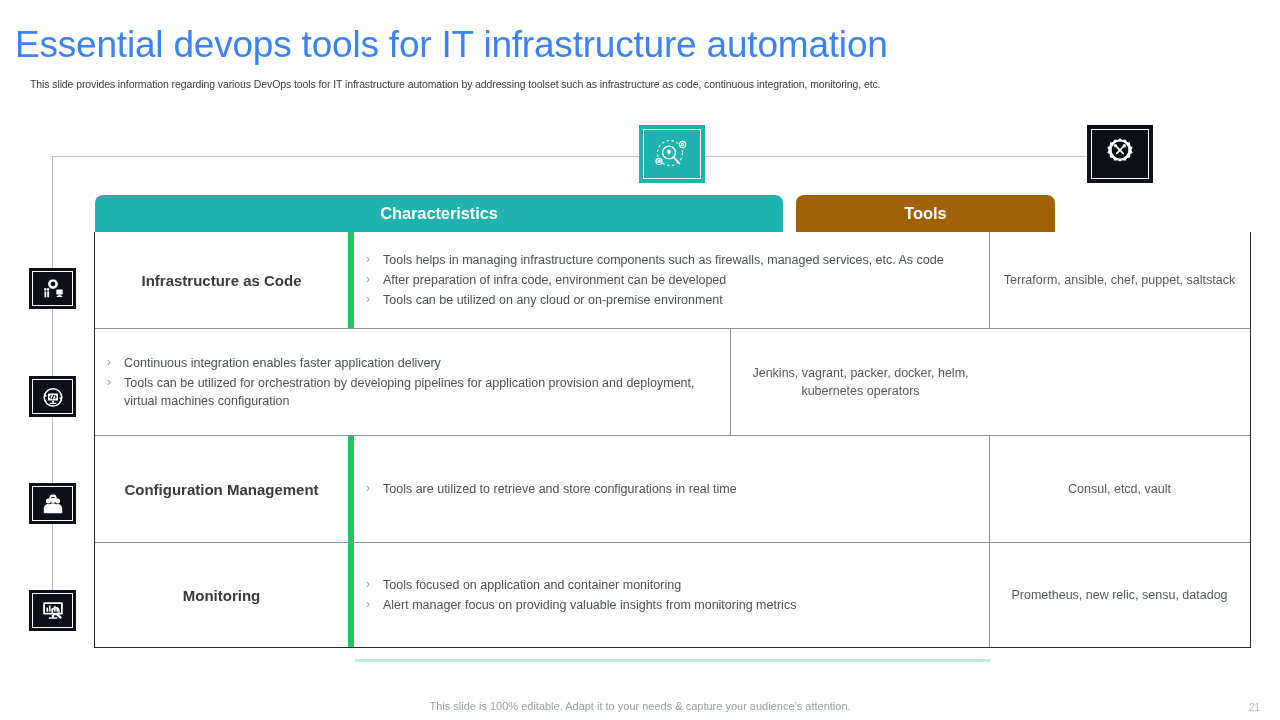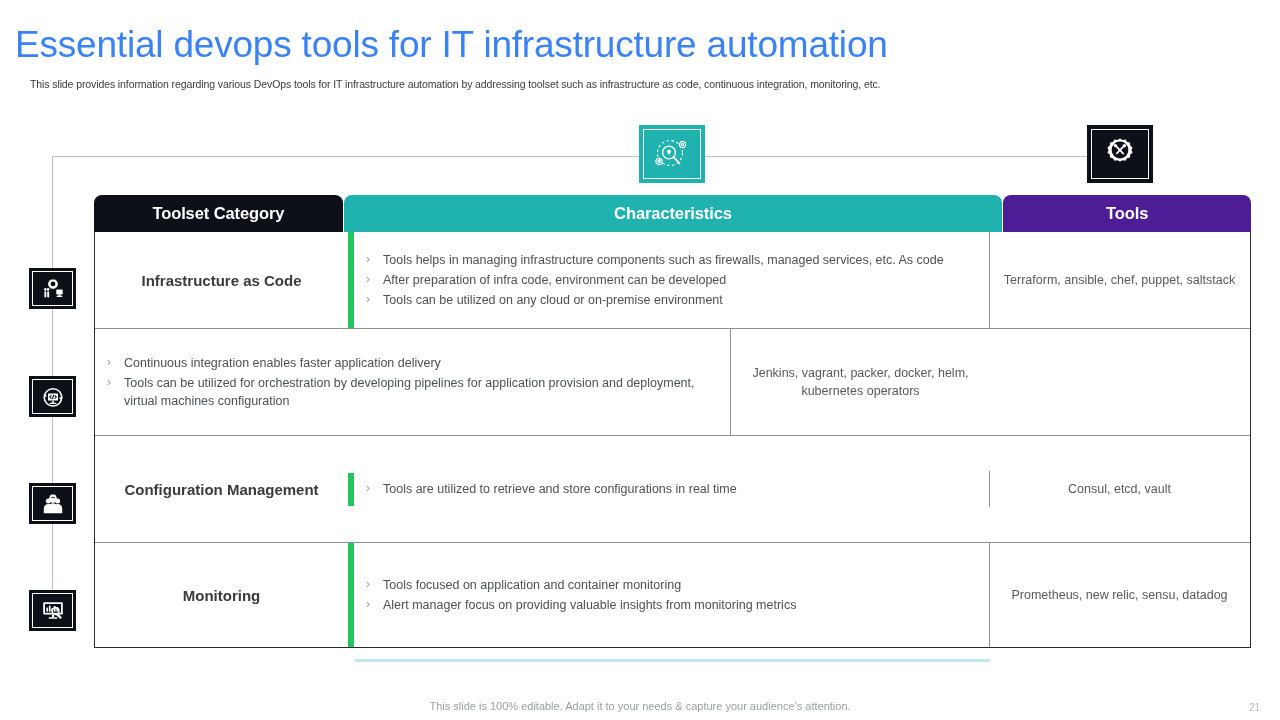--- a/index.html
+++ b/index.html
@@ -62,21 +62,21 @@
   
   .table { position: absolute; left: 94px; top: 195px; width: 1157px; }
   .thead { display: flex; height: 37px; }
   .th {
     display: flex; align-items: center; justify-content: center;
     color: #ffffff; font-size: 16.5px; font-weight: 700;
     letter-spacing: -0.1px;
   }
   .th.cat   { width: 260px; background: #0d1117; border-radius: 8px 8px 0 0; }
   .th.chr   { width: 688px; background: #20b2ae; border-radius: 8px 8px 0 0; margin-left: 1px; }
-  .th.tools { width: 259px; background: #4c1d95; border-radius: 8px 8px 0 0; margin-left: 1px; }
+  .th.tools { width: 259px; background: #a16207; border-radius: 8px 8px 0 0; margin-left: 13px; }
 
   .tbody { border: 1px solid #2b2b2b; border-top: none; }
   .tr { display: flex; border-bottom: 1px solid #8d9296; }
   .tr:last-child { border-bottom: none; }
   .td { padding: 8px 10px; display: flex; }
   .td.cat {
     width: 259px; align-items: center; justify-content: center;
     text-align: center; font-size: 15px; font-weight: 700; color: #3b3b3b;
     border-right: 6px solid #22c55e;
   }
@@ -92,21 +92,21 @@
     display: flex; font-size: 12.5px; color: #4c5155; line-height: 1.45;
     margin: 1px 0;
   }
   .bullet .chev {
     color: #9aa0a4; font-size: 12px; width: 17px; flex: none; text-align: left;
   }
   .bullet .btext { flex: 1; }
 
   .row-h1 { height: 97px; }
   .row-h2 { height: 107px; }
-  .row-h3 { height: 107px; align-items: center; }
+  .row-h3 { height: 107px; }
   .row-h4 { height: 104px; }
 
   .teal-underline {
     position: absolute; left: 355px; top: 659px;
     width: 635px; height: 3px; background: #bfe8e8;
   }
 
   
   .footer {
     position: absolute; left: 0; top: 700px; width: 1280px;
@@ -234,21 +234,20 @@
           <rect x="8.6" y="18.2" width="8.8" height="1.5" rx=".6"></rect>
           <path d="M17.4 13.8l4.6 4.6-1.7 1.7-4.6-4.6z"></path>
           <circle cx="15.6" cy="12.2" r="3.4" fill="none" stroke="#ffffff" stroke-width="1.4"></circle>
         </g>
       </svg>
     </div>
   </div>
 
   <div class="table">
     <div class="thead">
-      <div class="th cat">Toolset Category</div>
       <div class="th chr">Characteristics</div>
       <div class="th tools">Tools</div>
     </div>
     <div class="tbody" id="tbody">
         <div class="tr row-h1">
           <div class="td cat">Infrastructure as Code</div>
           <div class="td chr">
             <div class="bullet">
               <span class="chev">›</span>
               <span class="btext">Tools helps in managing infrastructure components such as firewalls, managed services, etc. As code</span>

